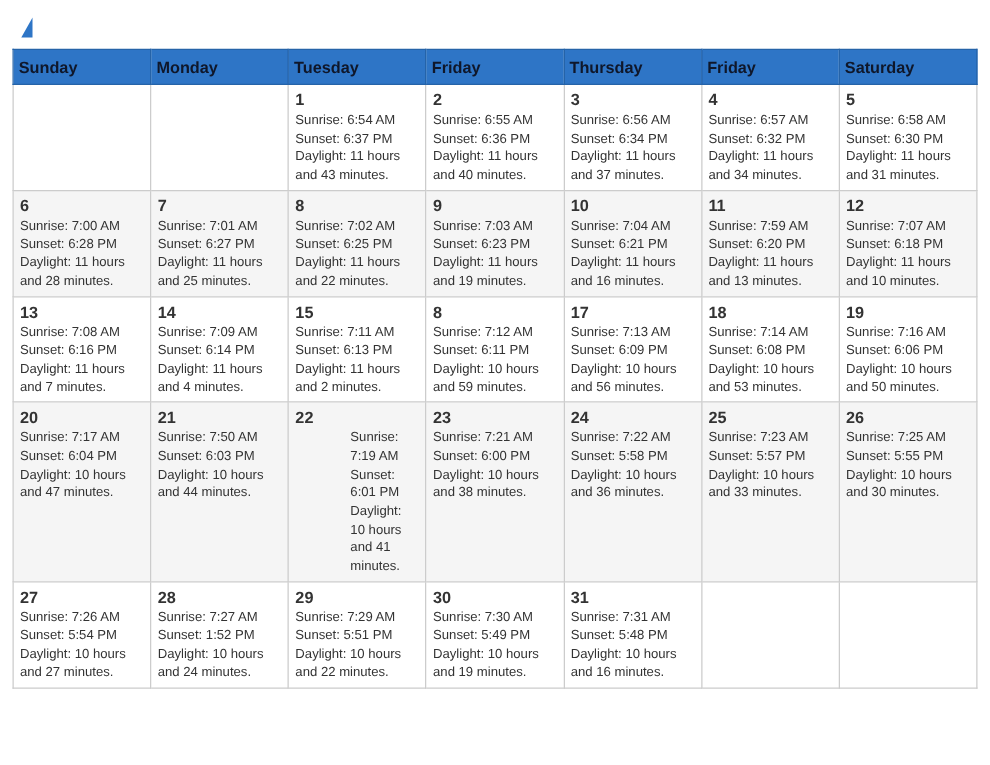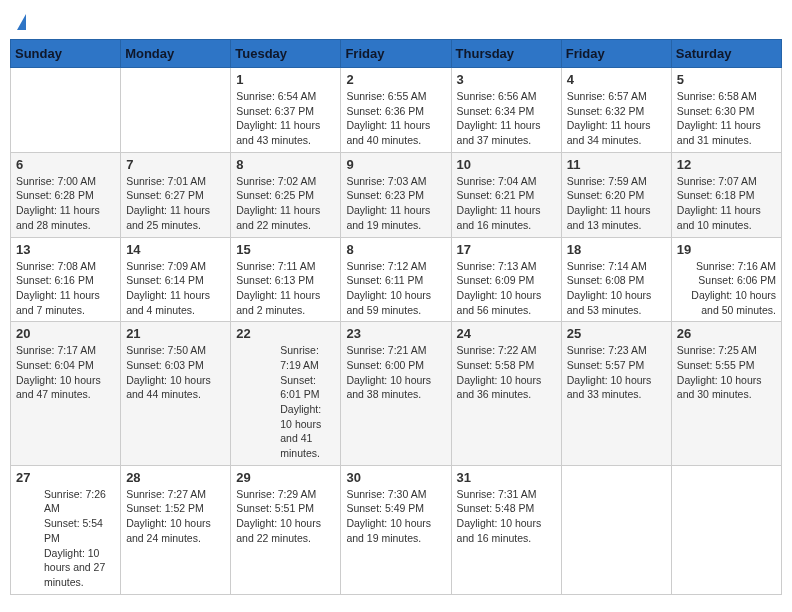--- a/index.html
+++ b/index.html
@@ -225,21 +225,21 @@
 Daylight: 10 hours and 56 minutes.</div>
         </td>
         <td>
           <span class="day-number">18</span>
           <div class="day-info" style="white-space: pre-line;">Sunrise: 7:14 AM
 Sunset: 6:08 PM
 Daylight: 10 hours and 53 minutes.</div>
         </td>
         <td>
           <span class="day-number">19</span>
-          <div class="day-info" style="white-space: pre-line; text-align: right;">Sunrise: 7:16 AM
+          <div class="day-info" style="white-space: pre-line;">Sunrise: 7:16 AM
 Sunset: 6:06 PM
 Daylight: 10 hours and 50 minutes.</div>
         </td>
       </tr>
       <tr>
         <td>
           <span class="day-number">20</span>
           <div class="day-info" style="white-space: pre-line;">Sunrise: 7:17 AM
 Sunset: 6:04 PM
 Daylight: 10 hours and 47 minutes.</div>
@@ -277,21 +277,21 @@
         <td>
           <span class="day-number">26</span>
           <div class="day-info" style="white-space: pre-line;">Sunrise: 7:25 AM
 Sunset: 5:55 PM
 Daylight: 10 hours and 30 minutes.</div>
         </td>
       </tr>
       <tr>
         <td>
           <span class="day-number">27</span>
-          <div class="day-info" style="white-space: pre-line; margin-left: 28px;">Sunrise: 7:26 AM
+          <div class="day-info" style="white-space: pre-line;">Sunrise: 7:26 AM
 Sunset: 5:54 PM
 Daylight: 10 hours and 27 minutes.</div>
         </td>
         <td>
           <span class="day-number">28</span>
           <div class="day-info" style="white-space: pre-line;">Sunrise: 7:27 AM
 Sunset: 1:52 PM
 Daylight: 10 hours and 24 minutes.</div>
         </td>
         <td>

